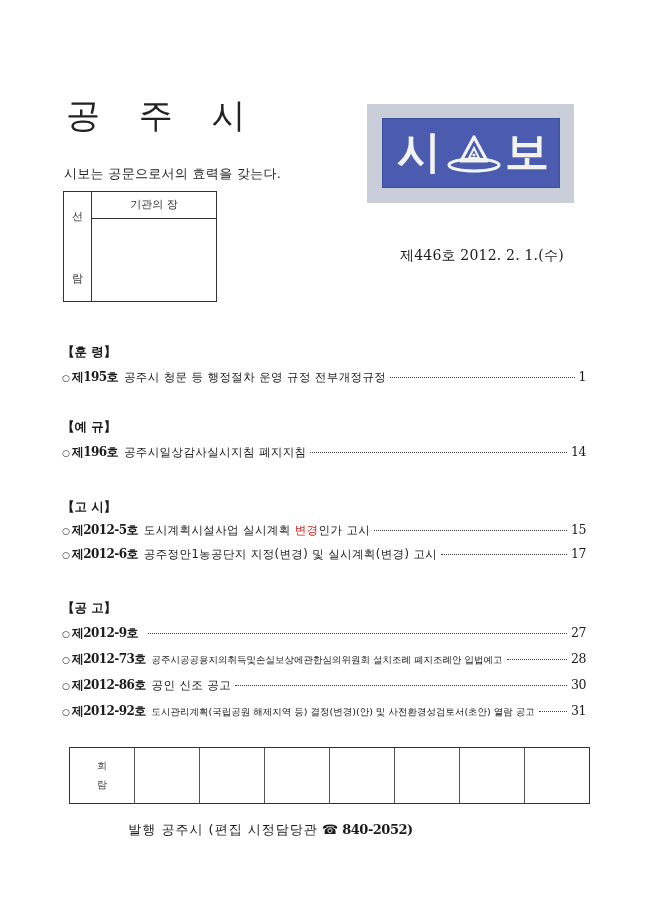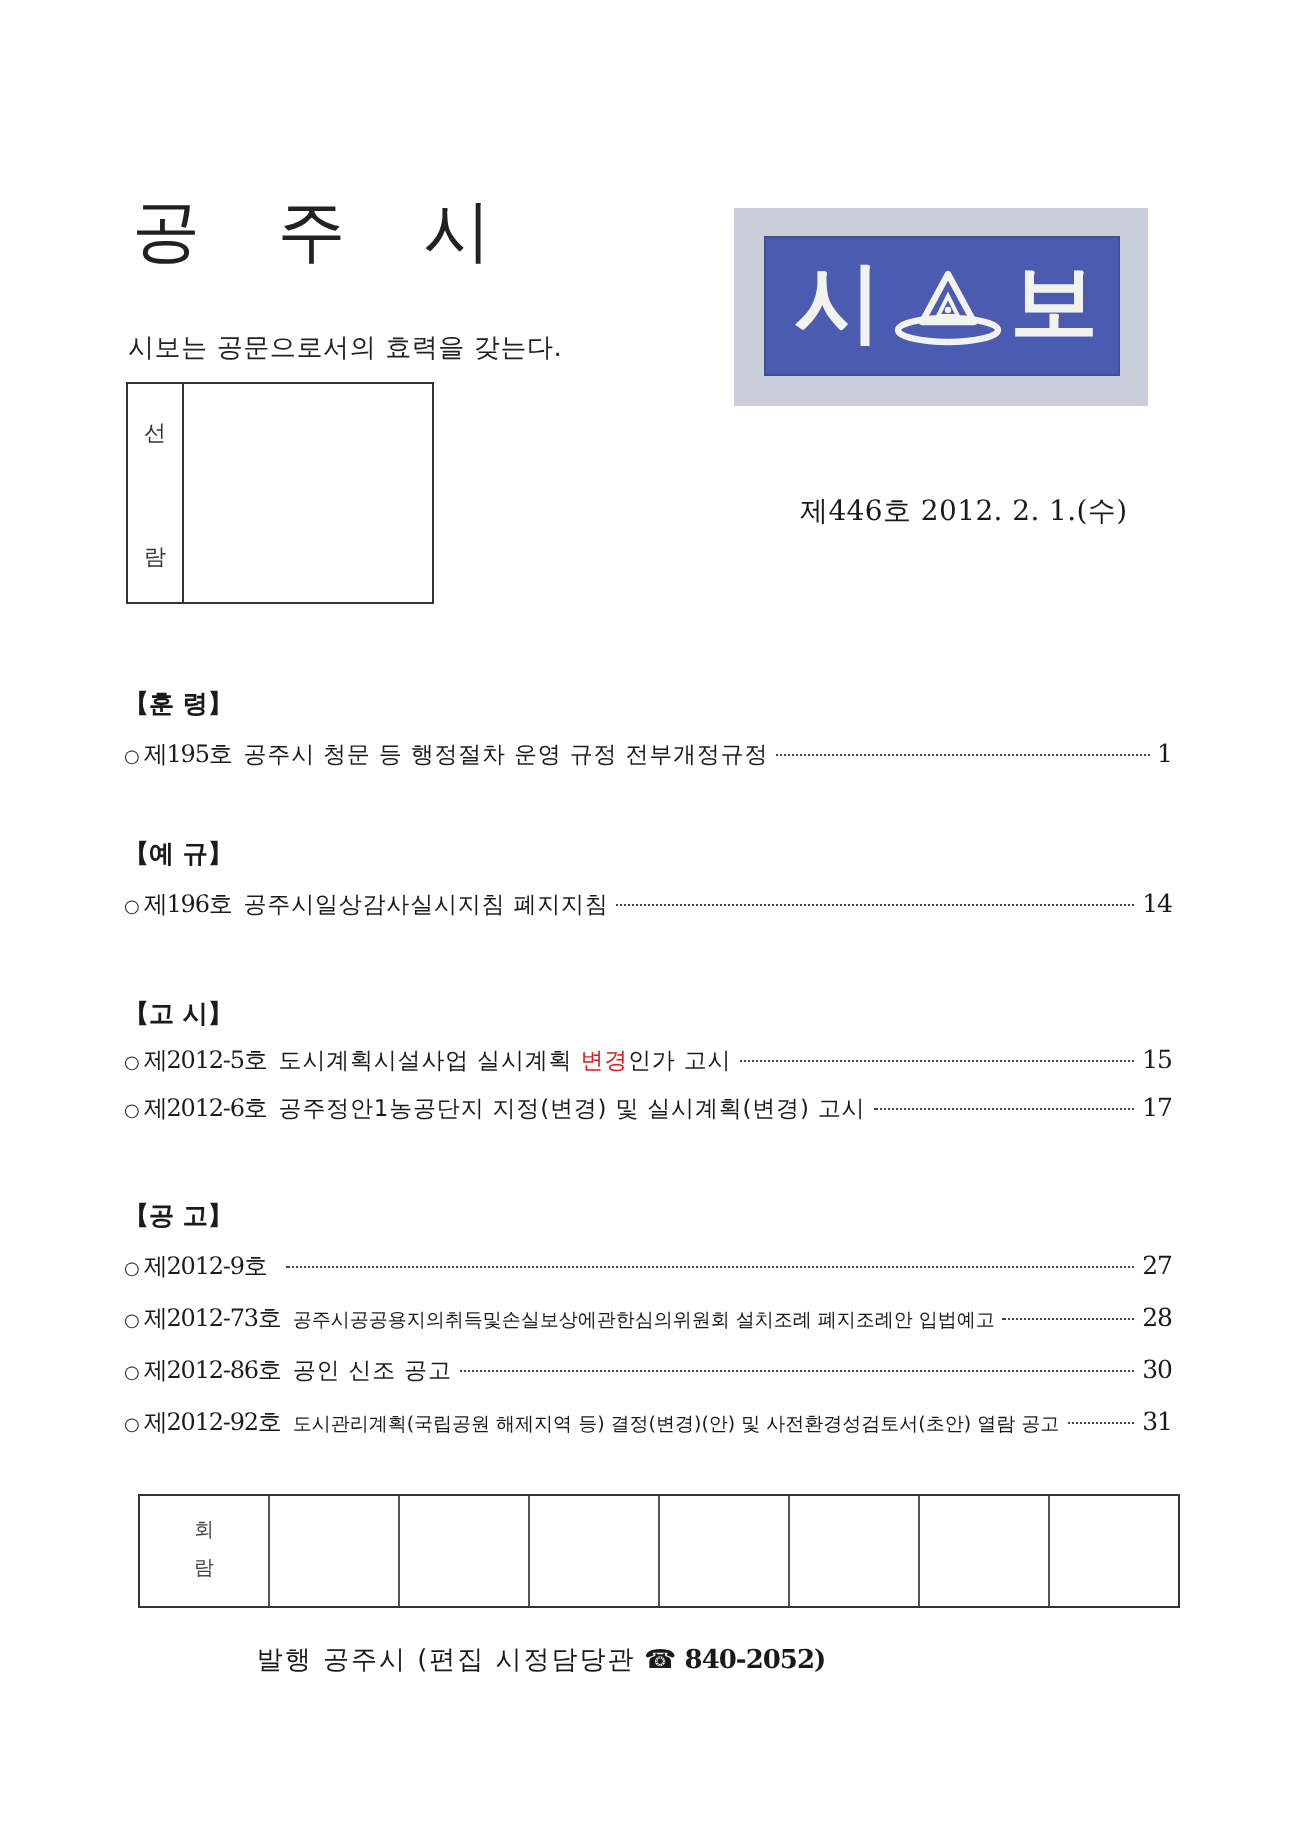--- a/index.html
+++ b/index.html
@@ -65,21 +65,21 @@
     .section-head {
       position: absolute; left: 62px;
       font-size: 12.5px; font-weight: bold; color: #1a1a1a;
     }
     .toc-row {
       position: absolute; left: 62px; width: 524px; height: 18px;
       display: flex; align-items: baseline;
       font-size: 12px; color: #1a1a1a; white-space: nowrap;
     }
     .toc-row .bullet { font-family: "DejaVu Sans", sans-serif; font-size: 9px; margin-right: 2px; }
-    .toc-row .num { letter-spacing: -0.6px; margin-right: 6px; }
+    .toc-row .num { letter-spacing: -0.6px; margin-right: 6px; font-weight: bold; }
     .toc-row .title { font-family: "DejaVu Sans", "Liberation Sans", sans-serif; font-size: 11.5px; letter-spacing: 0.4px; }
     .toc-row .title.small { font-size: 9.5px; letter-spacing: 0; }
     .toc-row .red { color: #d42020; }
     .toc-row .leader {
       flex: 1; border-bottom: 1.3px dotted #444; margin: 0 4px; position: relative; top: -3px; min-width: 20px;
     }
     .toc-row .page { font-size: 12.5px; letter-spacing: -0.5px; }
 
     
     .circ-table {
@@ -104,20 +104,21 @@
 <body>
 
 <div class="city-title">공 주 시</div>
 <div class="effect-note">시보는 공문으로서의 효력을 갖는다.</div>
 
 <div class="review-box">
   <div class="side">
     <span class="s1">선</span>
     <span class="s2">람</span>
   </div>
+  <div class="head">기관의 장</div>
   <div class="body"></div>
 </div>
 
 <div class="logo">
   <div class="logo-inner">
     <span class="logo-si">시</span>
     <svg class="logo-mark" viewBox="0 0 54 42">
       <ellipse cx="27" cy="32" rx="25" ry="6" fill="none" stroke="#f2f2ee" stroke-width="3.2"></ellipse>
       <path d="M27 4 L14 28 L40 28 Z" fill="none" stroke="#f2f2ee" stroke-width="3.2" stroke-linejoin="round"></path>
       <path d="M27 15 L22 25 L32 25 Z" fill="none" stroke="#f2f2ee" stroke-width="2"></path>

